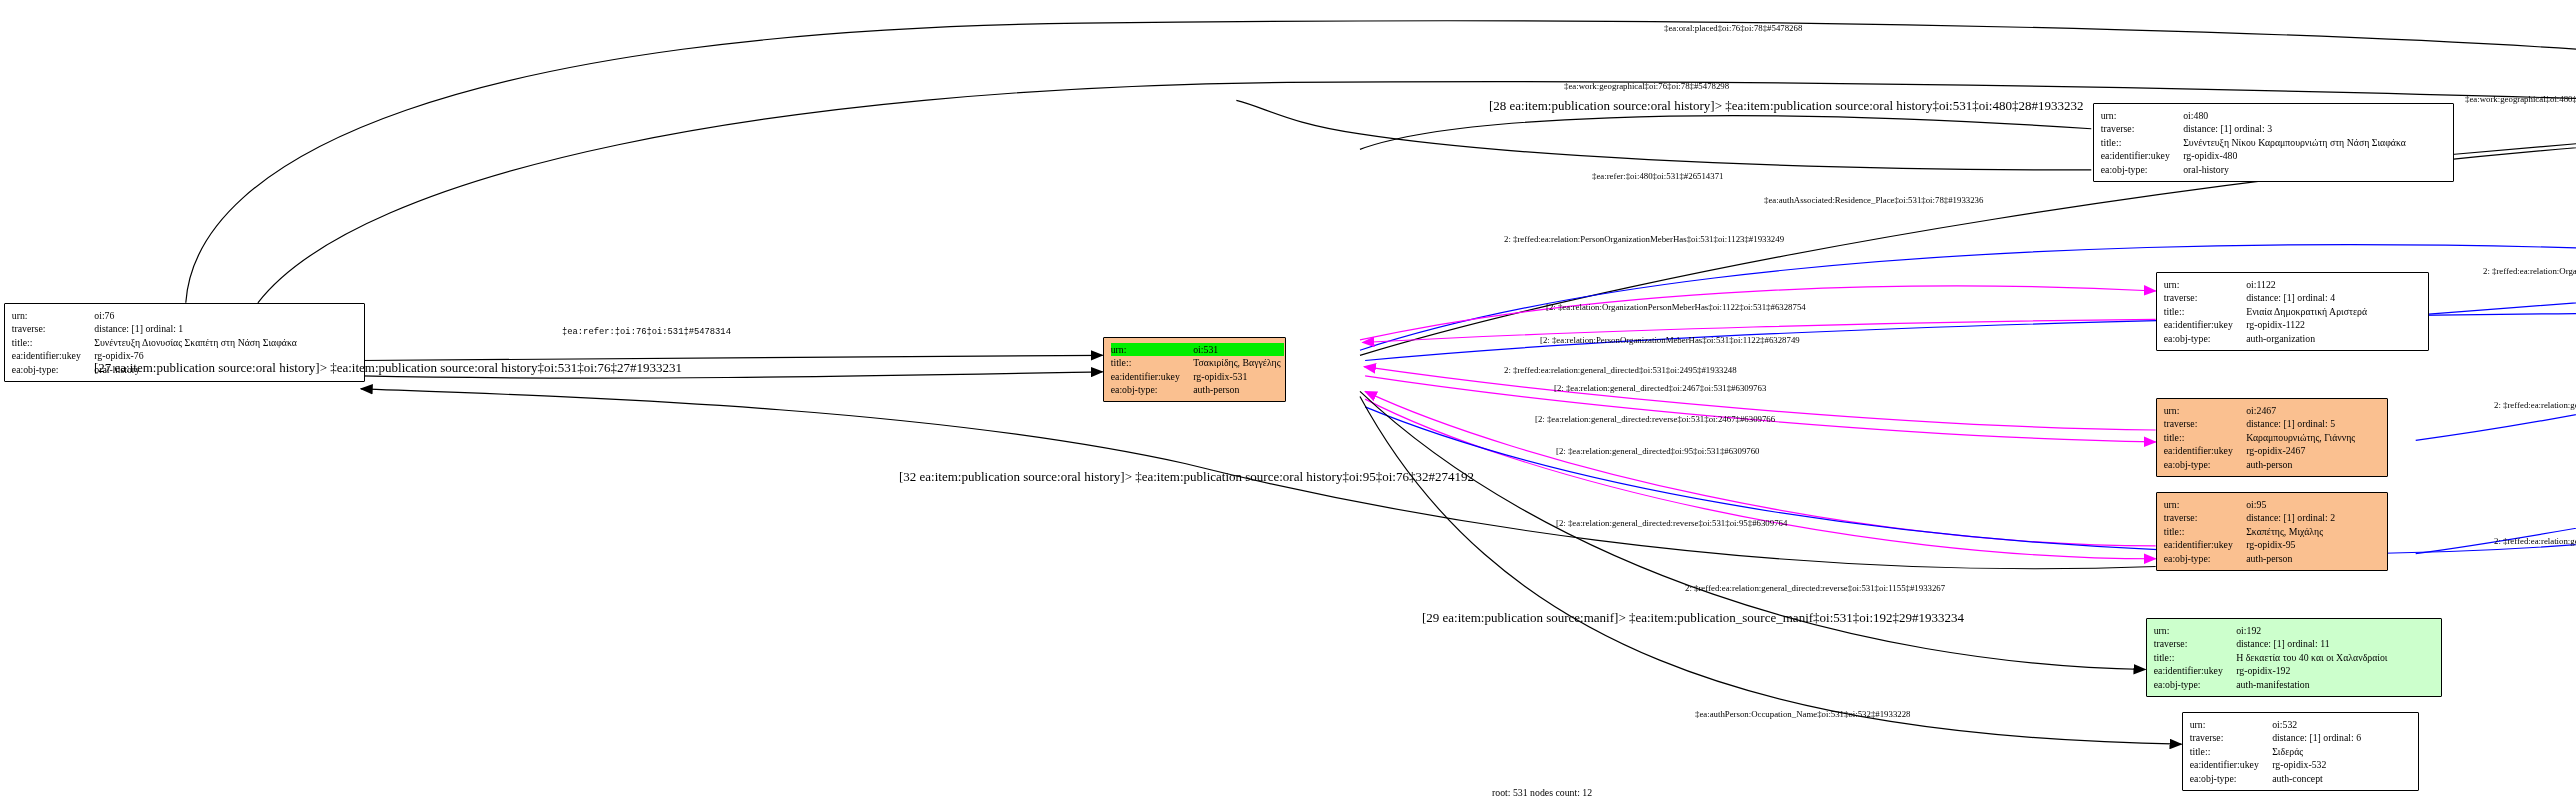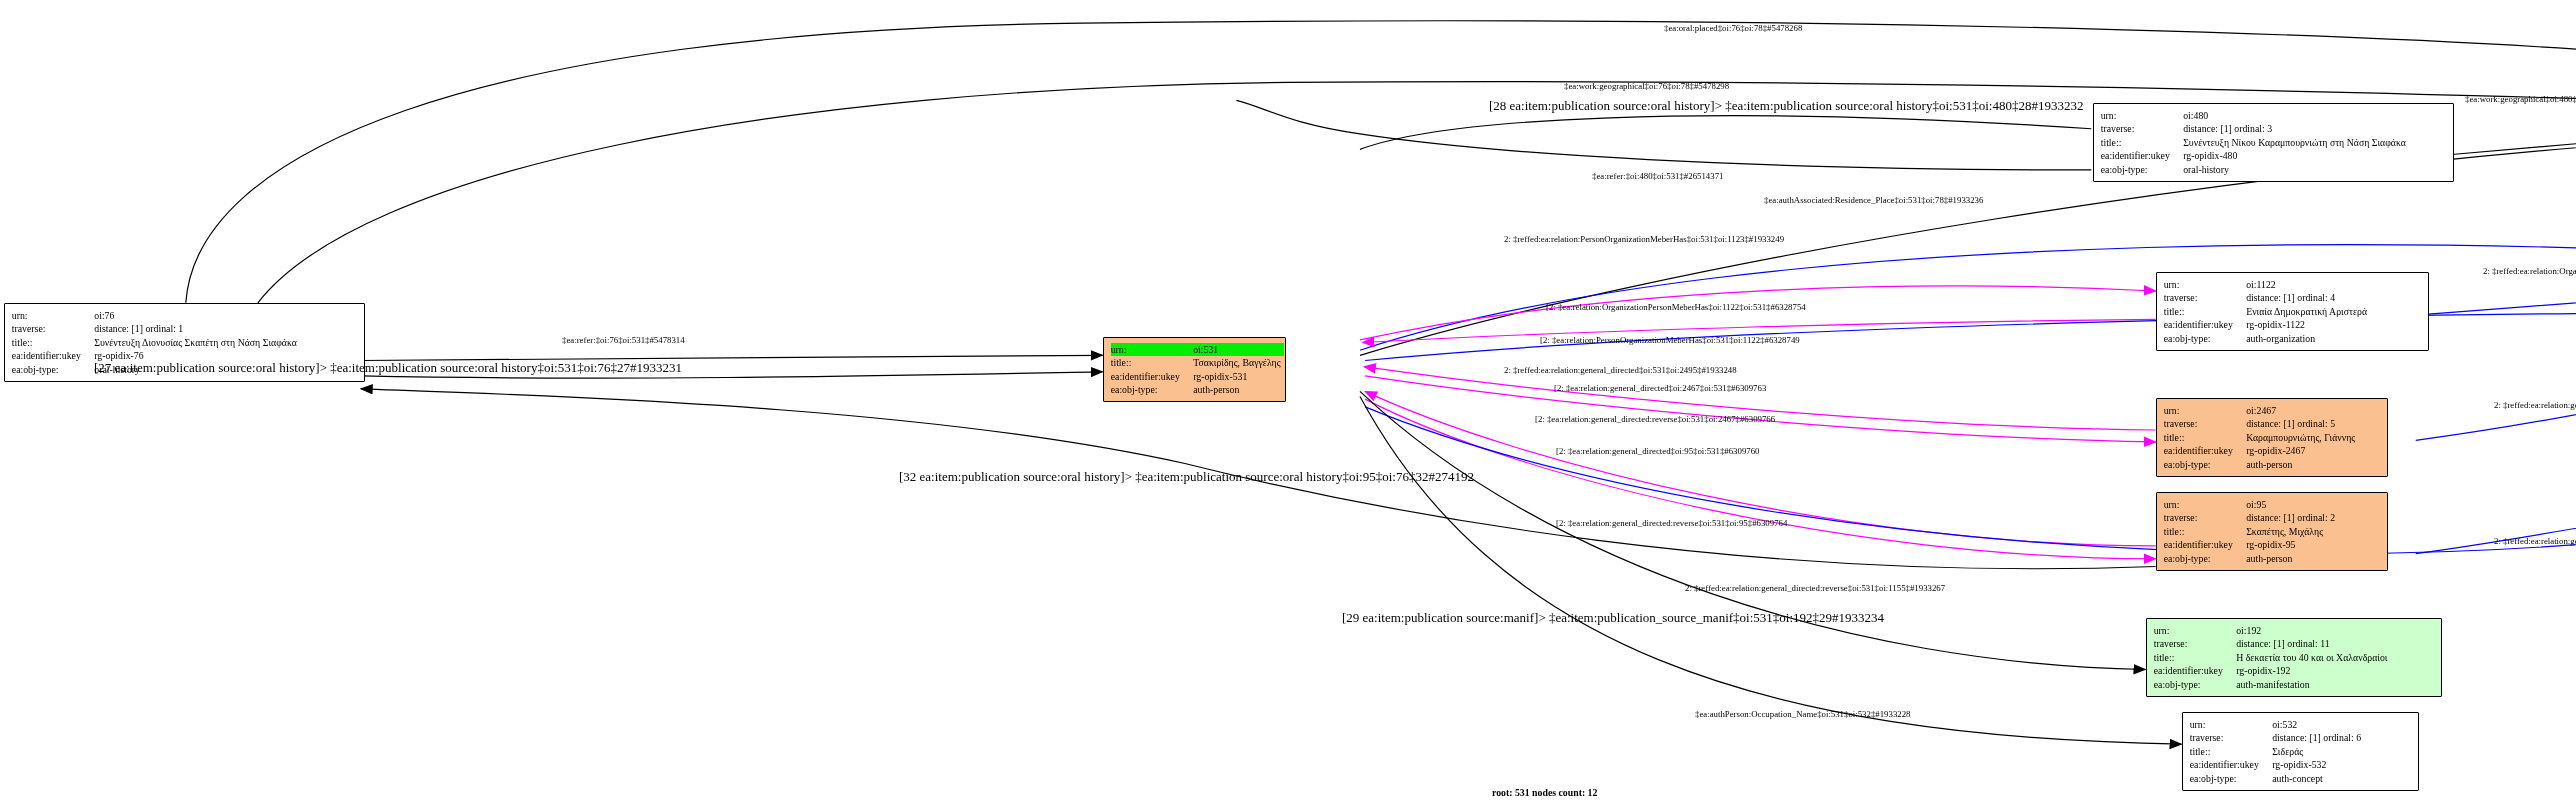--- a/index.html
+++ b/index.html
@@ -294,30 +294,30 @@
   <div class="elabel" style="left:1664px; top:24px;">‡ea:oral:placed‡oi:76‡oi:78‡#5478268</div>
   <div class="elabel" style="left:1564px; top:82px;">‡ea:work:geographical‡oi:76‡oi:78‡#5478298</div>
   <div class="elabel small" style="left:1489px; top:99px;">[28 ea:item:publication source:oral history]&gt; ‡ea:item:publication source:oral history‡oi:531‡oi:480‡28#1933232</div>
   <div class="elabel" style="left:2465px; top:95px;">‡ea:work:geographical‡oi:480‡oi:78‡#26514361</div>
   <div class="elabel" style="left:1592px; top:172px;">‡ea:refer:‡oi:480‡oi:531‡#26514371</div>
   <div class="elabel" style="left:1752px; top:196px;margin-left:12px;">‡ea:authAssociated:Residence_Place‡oi:531‡oi:78‡#1933236</div>
   <div class="elabel" style="left:1504px; top:235px;">2: ‡reffed:ea:relation:PersonOrganizationMeberHas‡oi:531‡oi:1123‡#1933249</div>
   <div class="elabel" style="left:2483px; top:267px;">2: ‡reffed:ea:relation:OrganizationPersonMeberHas‡oi:1122‡oi:1123‡#660034</div>
   <div class="elabel" style="left:1546px; top:303px;">[2: ‡ea:relation:OrganizationPersonMeberHas‡oi:1122‡oi:531‡#6328754</div>
   <div class="elabel" style="left:1540px; top:336px;">[2: ‡ea:relation:PersonOrganizationMeberHas‡oi:531‡oi:1122‡#6328749</div>
-  <div class="elabel" style="left:562px; top:336px;">‡ea:refer:‡oi:76‡oi:531‡#5478314</div>
+  <div class="elabel" style="left:562px; top:328px;font-family:Liberation Mono, monospace;">‡ea:refer:‡oi:76‡oi:531‡#5478314</div>
   <div class="elabel small" style="left:94px; top:361px;">[27 ea:item:publication source:oral history]&gt; ‡ea:item:publication source:oral history‡oi:531‡oi:76‡27#1933231</div>
   <div class="elabel" style="left:1546px; top:384px;padding-left:8px;">[2: ‡ea:relation:general_directed‡oi:2467‡oi:531‡#6309763</div>
   <div class="elabel" style="left:1535px; top:415px;">[2: ‡ea:relation:general_directed:reverse‡oi:531‡oi:2467‡#6309766</div>
   <div class="elabel" style="left:1556px; top:447px;">[2: ‡ea:relation:general_directed‡oi:95‡oi:531‡#6309760</div>
   <div class="elabel" style="left:1504px; top:366px;">2: ‡reffed:ea:relation:general_directed‡oi:531‡oi:2495‡#1933248</div>
   <div class="elabel" style="left:2494px; top:401px;">2: ‡reffed:ea:relation:general_directed‡oi:2467‡oi:2495‡#782871</div>
   <div class="elabel" style="left:1556px; top:519px;">[2: ‡ea:relation:general_directed:reverse‡oi:531‡oi:95‡#6309764</div>
   <div class="elabel small" style="left:899px; top:470px;">[32 ea:item:publication source:oral history]&gt; ‡ea:item:publication source:oral history‡oi:95‡oi:76‡32#274192</div>
   <div class="elabel" style="left:2494px; top:537px;">2: ‡reffed:ea:relation:general_directed‡oi:95‡oi:1155‡#274232</div>
   <div class="elabel" style="left:1685px; top:584px;">2: ‡reffed:ea:relation:general_directed:reverse‡oi:531‡oi:1155‡#1933267</div>
-  <div class="elabel small" style="left:1342px; top:611px;">[29 ea:item:publication source:manif]&gt; ‡ea:item:publication_source_manif‡oi:531‡oi:192‡29#1933234</div>
+  <div class="elabel small" style="left:1422px; top:611px;">[29 ea:item:publication source:manif]&gt; ‡ea:item:publication_source_manif‡oi:531‡oi:192‡29#1933234</div>
   <div class="elabel" style="left:1659px; top:710px;padding-left:36px;">‡ea:authPerson:Occupation_Name‡oi:531‡oi:532‡#1933228</div>
 
-  <div class="footer" style="left:1492px; top:787px;font-weight:bold;">root: 531 nodes count: 12</div>
+  <div class="footer" style="left:1492px; top:787px;">root: 531 nodes count: 12</div>
 
 </div>
 
 
 </body></html>

